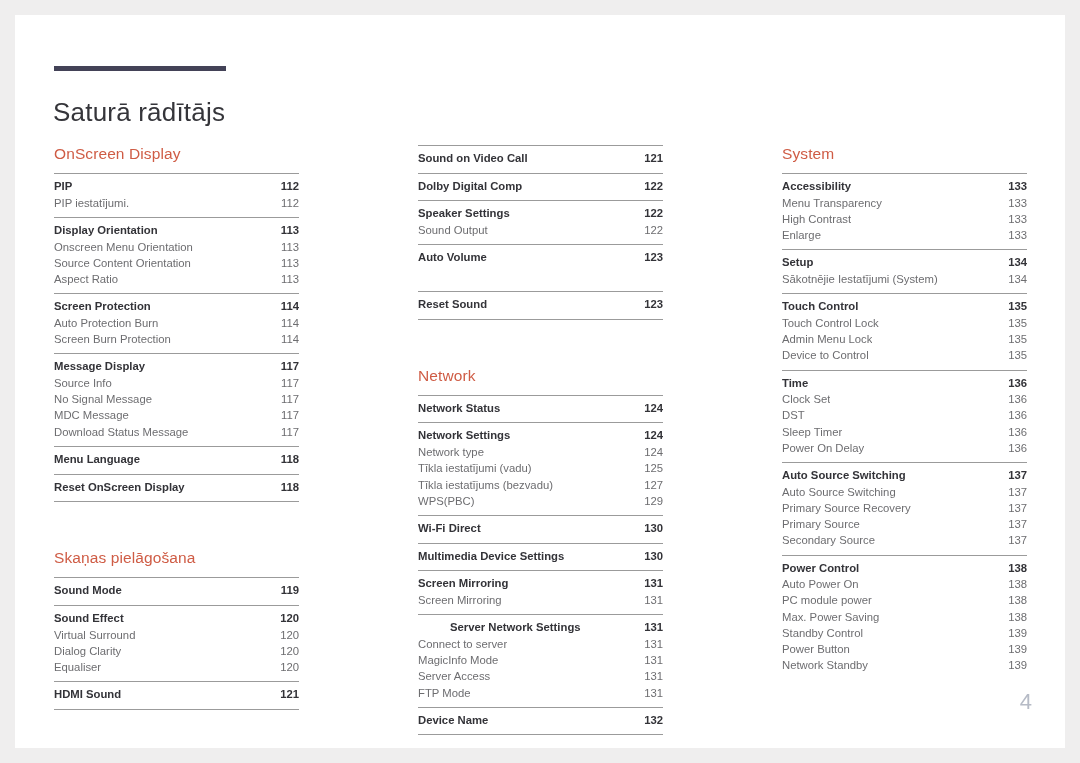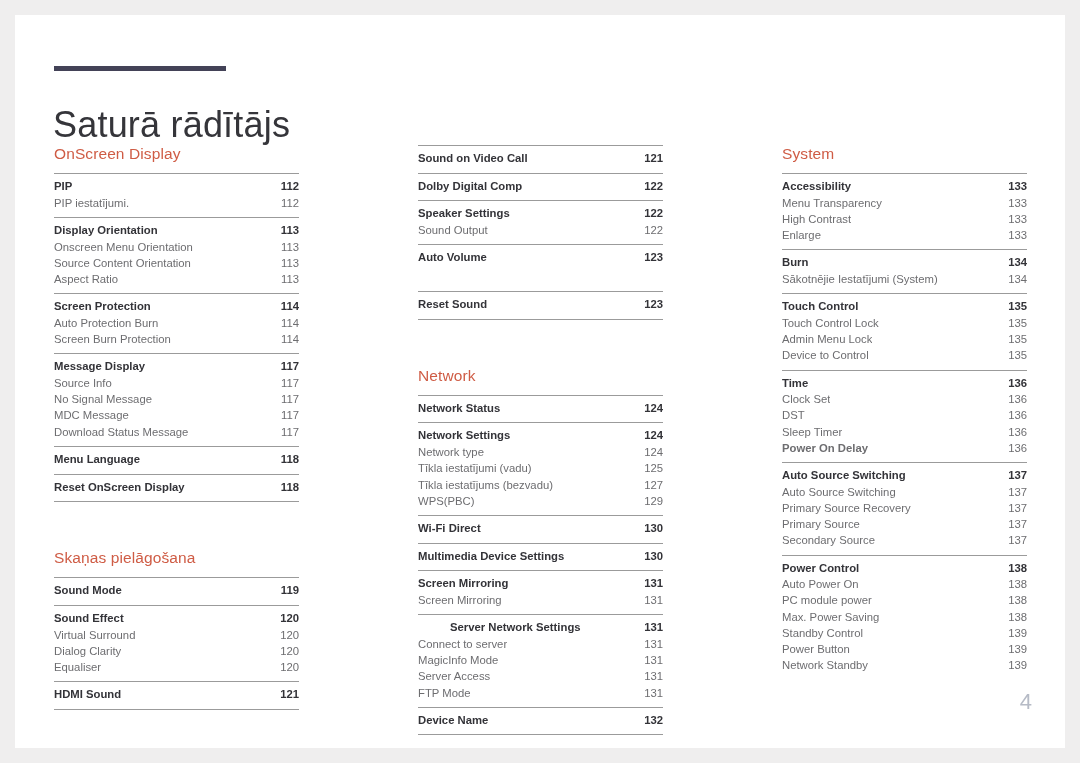--- a/index.html
+++ b/index.html
@@ -29,21 +29,21 @@
     left: 39px;
     top: 51px;
     width: 172px;
     height: 5px;
     background: #434257;
   }
   #page-title {
     position: absolute;
     left: 38px;
     top: 65px;
-    font-size: 36px;
+    font-size: 26px;
     font-weight: 400;
     color: #35353a;
     letter-spacing: 0.2px;
     white-space: nowrap;
   }
 
   
   #columns {
     position: absolute;
     left: 39px;
@@ -369,21 +369,21 @@
             <span class="label" style="color: rgb(109, 109, 112);">High Contrast</span>
             <span class="pageno" style="color: rgb(109, 109, 112);">133</span>
           </div>
           <div class="entry sub">
             <span class="label" style="color: rgb(109, 109, 112);">Enlarge</span>
             <span class="pageno" style="color: rgb(109, 109, 112);">133</span>
           </div>
         </div>
         <div class="group" style="border-top-color: rgb(155, 155, 155);">
           <div class="entry main">
-            <span class="label" style="color: rgb(51, 51, 56);">Burn</span>
+            <span class="label" style="color: rgb(51, 51, 56);">Setup</span>
             <span class="pageno" style="color: rgb(51, 51, 56);">134</span>
           </div>
           <div class="entry sub">
             <span class="label" style="color: rgb(109, 109, 112);">Sākotnējie Iestatījumi (System)</span>
             <span class="pageno" style="color: rgb(109, 109, 112);">134</span>
           </div>
         </div>
         <div class="group" style="border-top-color: rgb(155, 155, 155);">
           <div class="entry main">
             <span class="label" style="color: rgb(51, 51, 56);">Touch Control</span>
@@ -413,21 +413,21 @@
           </div>
           <div class="entry sub">
             <span class="label" style="color: rgb(109, 109, 112);">DST</span>
             <span class="pageno" style="color: rgb(109, 109, 112);">136</span>
           </div>
           <div class="entry sub">
             <span class="label" style="color: rgb(109, 109, 112);">Sleep Timer</span>
             <span class="pageno" style="color: rgb(109, 109, 112);">136</span>
           </div>
           <div class="entry sub">
-            <span class="label" style="color: rgb(109, 109, 112); font-weight: bold;">Power On Delay</span>
+            <span class="label" style="color: rgb(109, 109, 112);">Power On Delay</span>
             <span class="pageno" style="color: rgb(109, 109, 112);">136</span>
           </div>
         </div>
         <div class="group" style="border-top-color: rgb(155, 155, 155);">
           <div class="entry main">
             <span class="label" style="color: rgb(51, 51, 56);">Auto Source Switching</span>
             <span class="pageno" style="color: rgb(51, 51, 56);">137</span>
           </div>
           <div class="entry sub">
             <span class="label" style="color: rgb(109, 109, 112);">Auto Source Switching</span>

